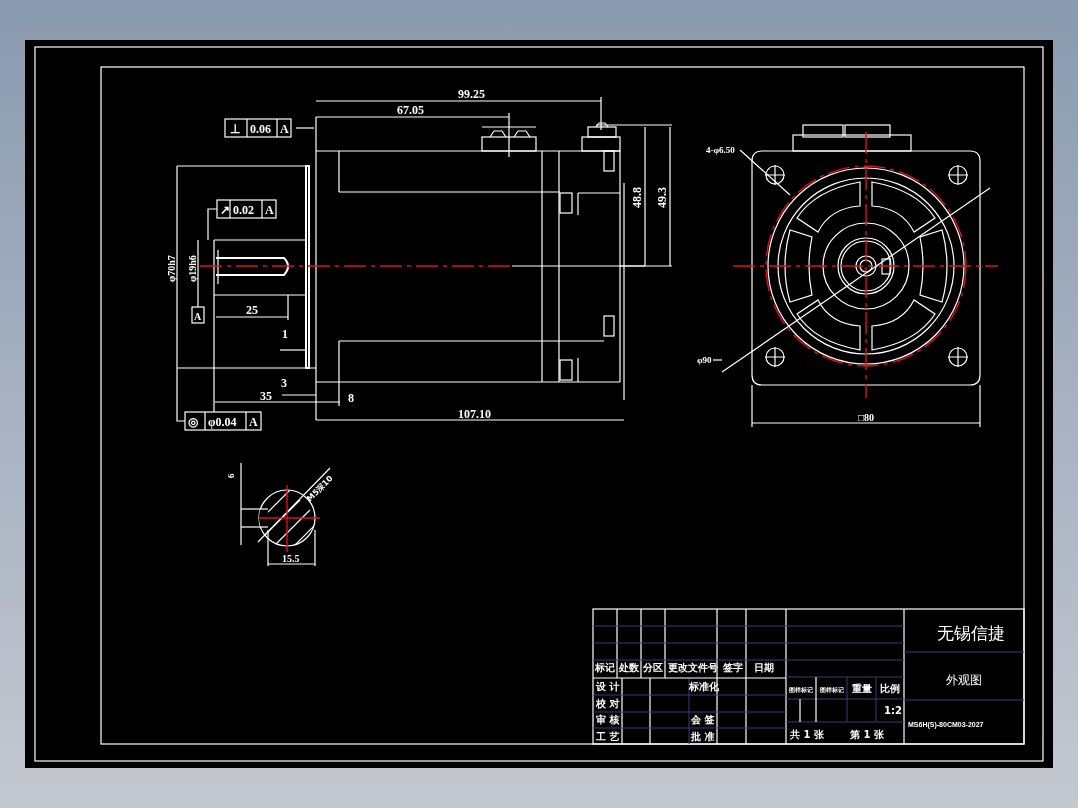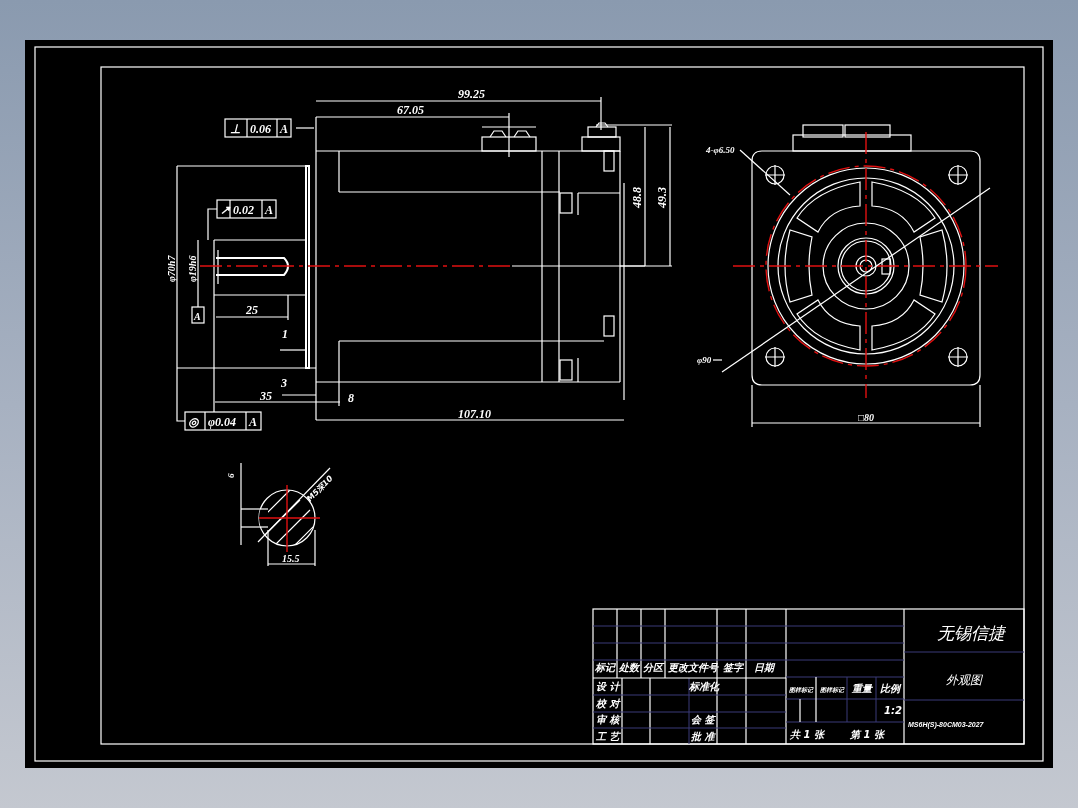--- a/index.html
+++ b/index.html
@@ -4,21 +4,21 @@
 <style>
   html, body { margin: 0; padding: 0; }
   body {
     width: 1078px; height: 808px; overflow: hidden;
     background: linear-gradient(to bottom, #8a9aaf 0%, #a7b1c1 50%, #c4c8d0 100%);
     font-family: "Liberation Sans", sans-serif;
     position: relative;
   }
   #canvas {
     position: absolute; left: 25px; top: 40px;
-    width: 1028px; height: 728px; background: #000; font-style: italic;
+    width: 1028px; height: 728px; background: #000;
   }
   svg { position: absolute; left: 0; top: 0; }
   .ln { stroke: #ffffff; stroke-width: 1.2; fill: none; }
   .lnb { stroke: #ffffff; stroke-width: 2; fill: none; }
   .red { stroke: #e01010; stroke-width: 1.4; fill: none; }
   .redc { stroke: #e01010; stroke-width: 1.4; fill: none; stroke-dasharray: 22 5 4 5; }
   .tb { stroke: #3a3a78; stroke-width: 1; fill: none; }
   .tbw { stroke: #ffffff; stroke-width: 1.2; fill: none; }
   .dim { fill: #ffffff; font-family: "Liberation Serif", serif; font-size: 12px; font-weight: bold; }
   .cn { fill: #ffffff; font-family: "DejaVu Sans", sans-serif; font-size: 10px; font-weight: bold; }

